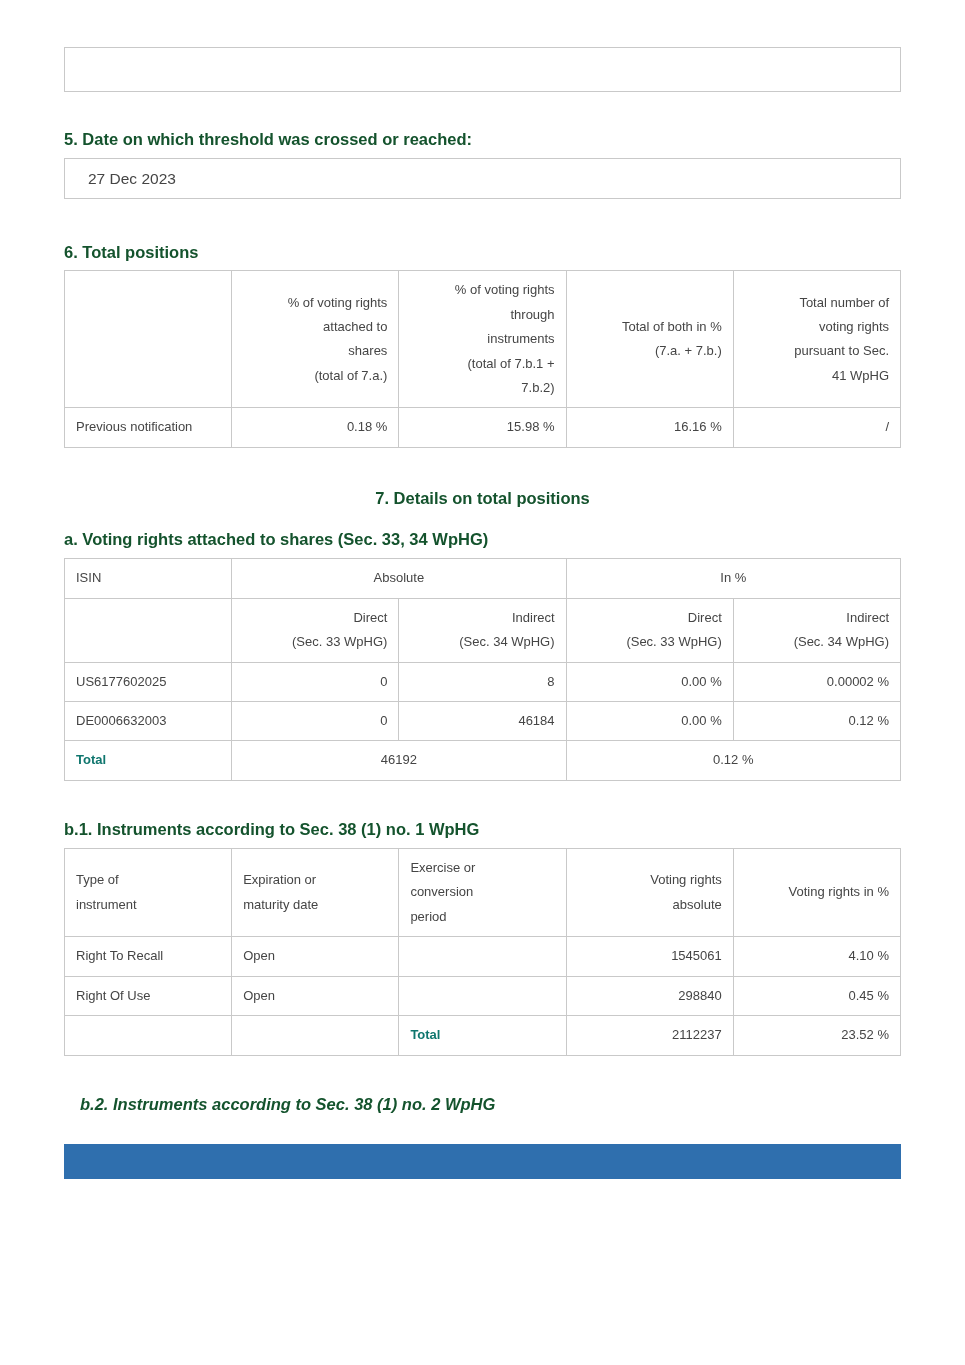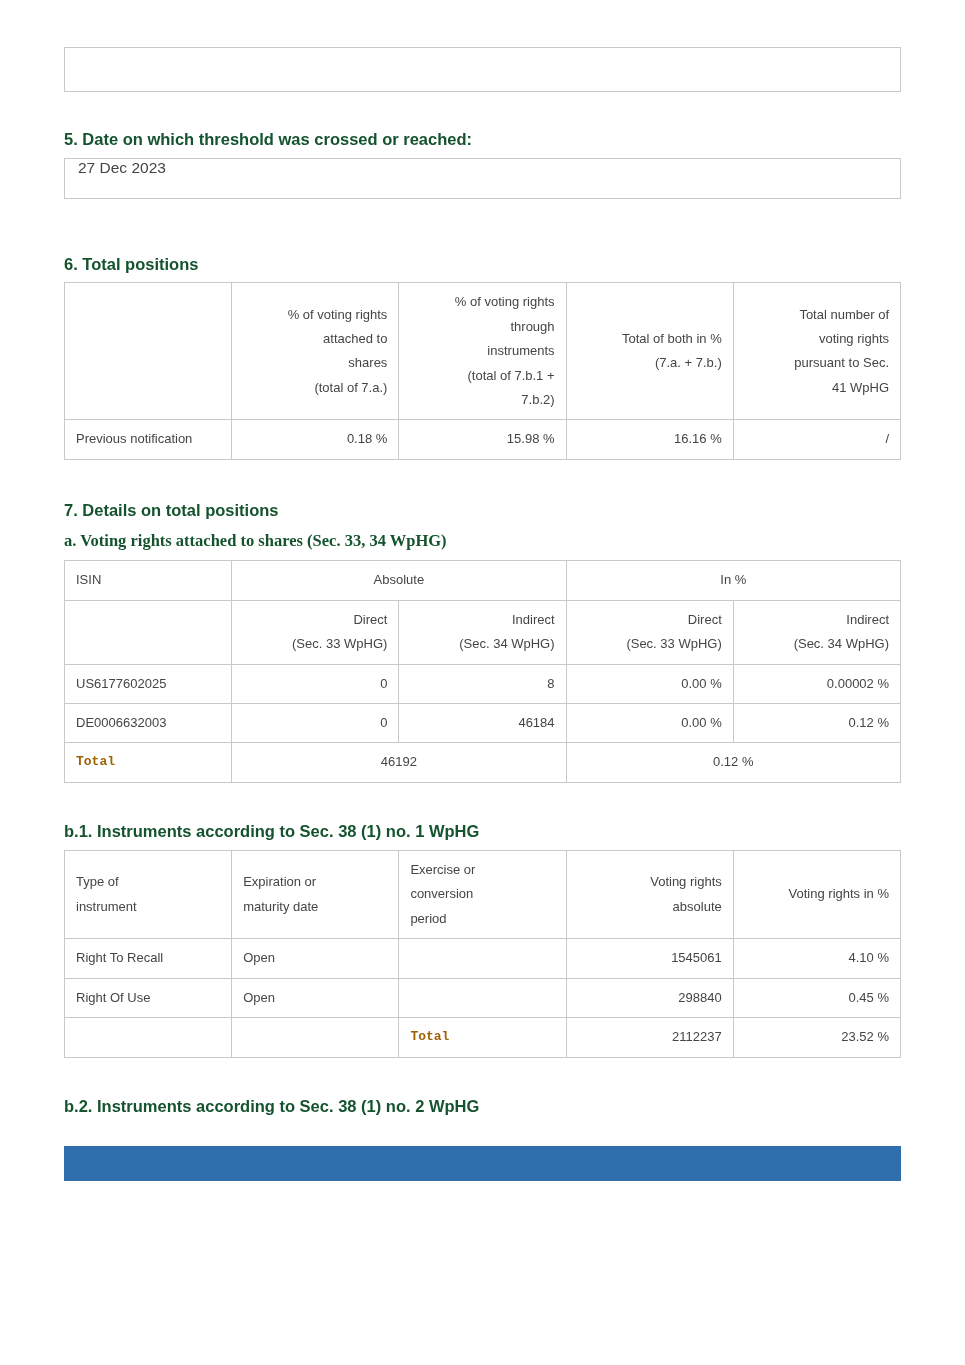--- a/index.html
+++ b/index.html
@@ -10,54 +10,55 @@
     overflow: hidden;
     font-family: "Liberation Sans", sans-serif;
     color: #454545;
   }
   .page { padding: 47px 64px 0 64px; }
   .box { border: 1px solid #c9c9c9; }
   .empty-box { height: 45px; }
   .value-box {
     height: 41px;
     display: flex;
-    padding: 0 13px;
+    align-items: center;
+    padding: 0 23px;
     font-size: 15.5px;
   }
   .heading {
     font-size: 16.5px;
     font-weight: 700;
     color: #14532d;
     line-height: 1.1;
   }
   .h-sec5 { margin: 38px 0 10px 0; }
-  .h-sec6 { margin: 56px 0 9px 0; }
-  .h-sec7 { margin: 41px 0 8px 0; }
-  .h-sec7a { margin: 13px 0 10px 0; font-family: Liberation Serif, serif; }
+  .h-sec6 { margin: 44px 0 9px 0; }
+  .h-sec7 { margin: 41px 0 8px 0; text-align: center; }
+  .h-sec7a { margin: 23px 0 10px 0; }
   .h-secb1 { margin: 39px 0 10px 0; }
-  .h-secb2 { margin: 39px 0 0 0; }
+  .h-secb2 { margin: 39px 0 0 16px; font-style: italic; }
   table.tbl {
     border-collapse: collapse;
     table-layout: fixed;
     width: 100%;
     font-size: 13px;
     color: #454545;
   }
   table.tbl td {
     border: 1px solid #c9c9c9;
     padding: 7px 11px;
     vertical-align: middle;
     line-height: 1.88;
     overflow: hidden;
   }
   .pre { white-space: pre-line; }
   .num { text-align: right; }
   .ctr { text-align: center; }
   .left { text-align: left; }
-  .bold { font-weight: 700; color: #a16207; font-family: Liberation Mono, monospace; }
+  .bold { font-weight: 700; color: #0f766e; }
   .header-bar {
     height: 35px;
     margin-top: 31px;
     width: 100%;
   }
 </style>
 </head>
 <body>
 
 <div class="page">

